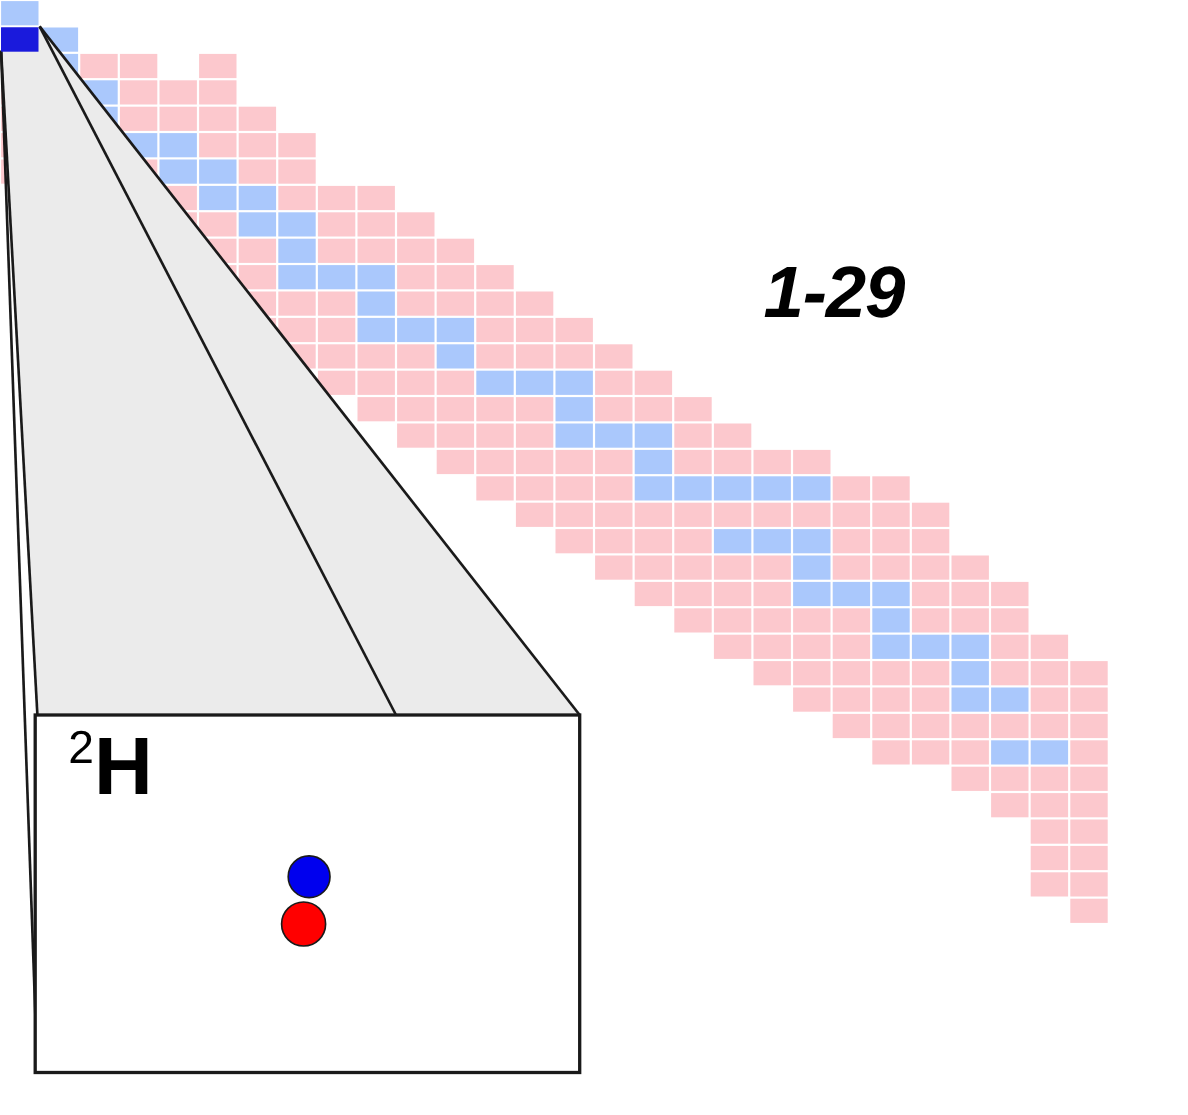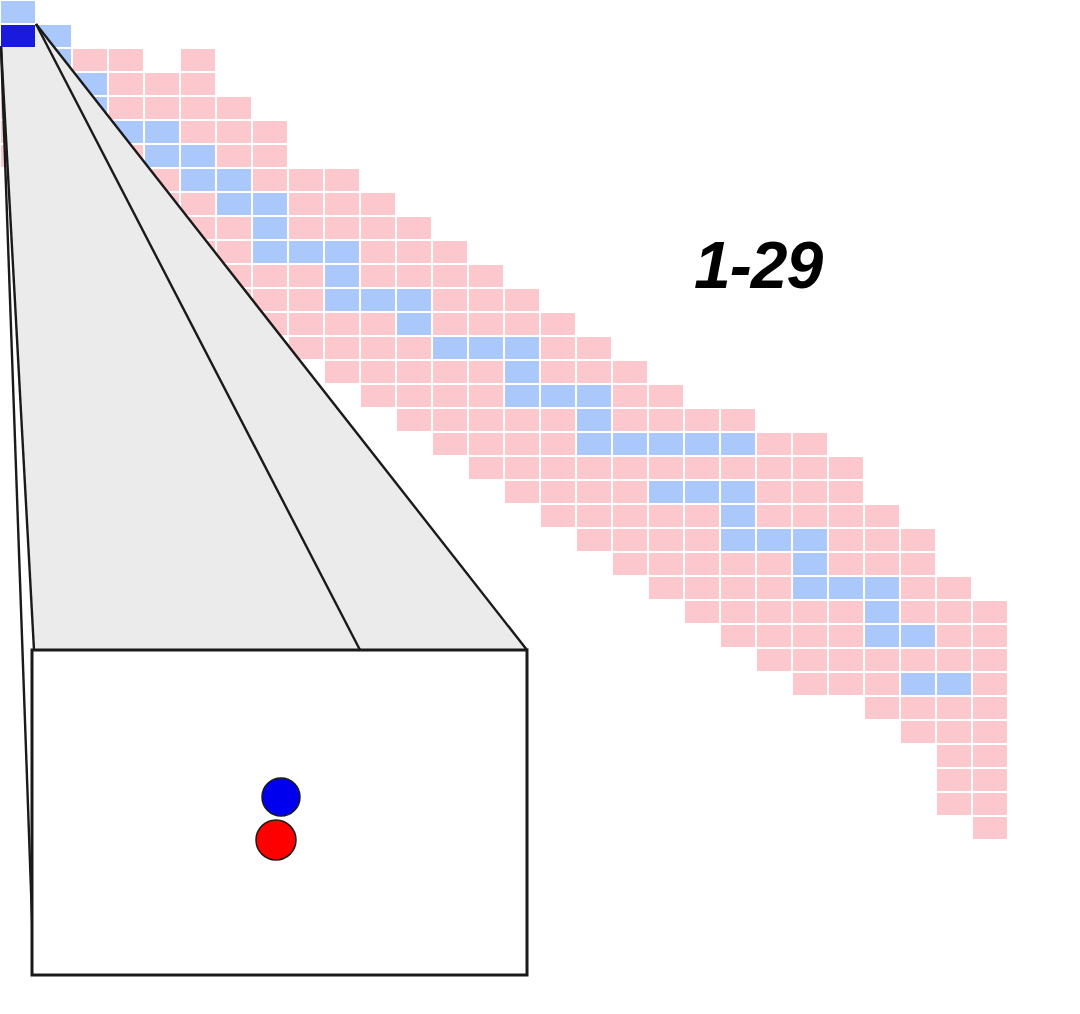--- a/index.html
+++ b/index.html
@@ -304,14 +304,17 @@
       <line x1="36" y1="24" x2="527" y2="650" stroke="#1a1a1a" stroke-width="2.4"></line>
       <line x1="36" y1="24" x2="360" y2="650" stroke="#1a1a1a" stroke-width="2.4"></line>
       <rect x="32" y="650" width="495" height="325" fill="#ffffff" stroke="#1a1a1a" stroke-width="3"></rect>
       <rect x="1" y="25" width="34" height="22" fill="#1a1adc" stroke="none"></rect>
       <circle cx="281" cy="797" r="19" fill="#0000ee" stroke="#1a1a1a" stroke-width="1.5"></circle>
       <circle cx="276" cy="840" r="20" fill="#ff0000" stroke="#1a1a1a" stroke-width="1.5"></circle>
     </svg>
 
   <div id="range-label">1-29</div>
 
+  <div id="inset-symbol">
+    <span class="mass">2</span><span class="sym">H</span>
+  </div>
 
 </div>
 
 </body></html>

